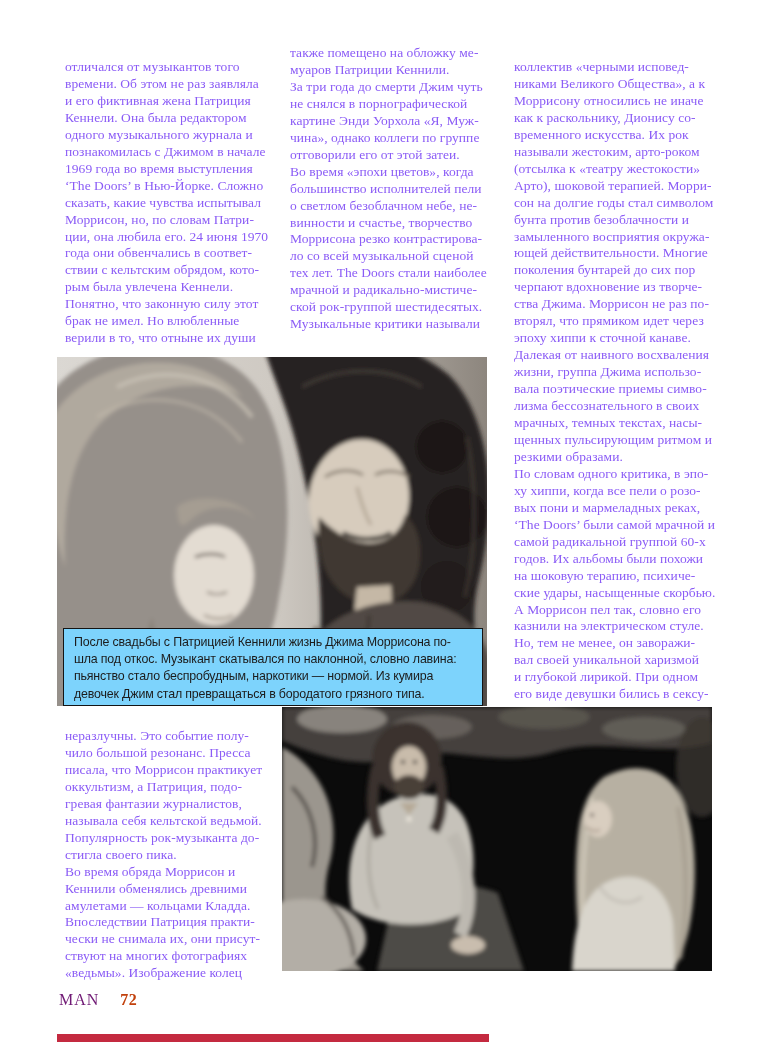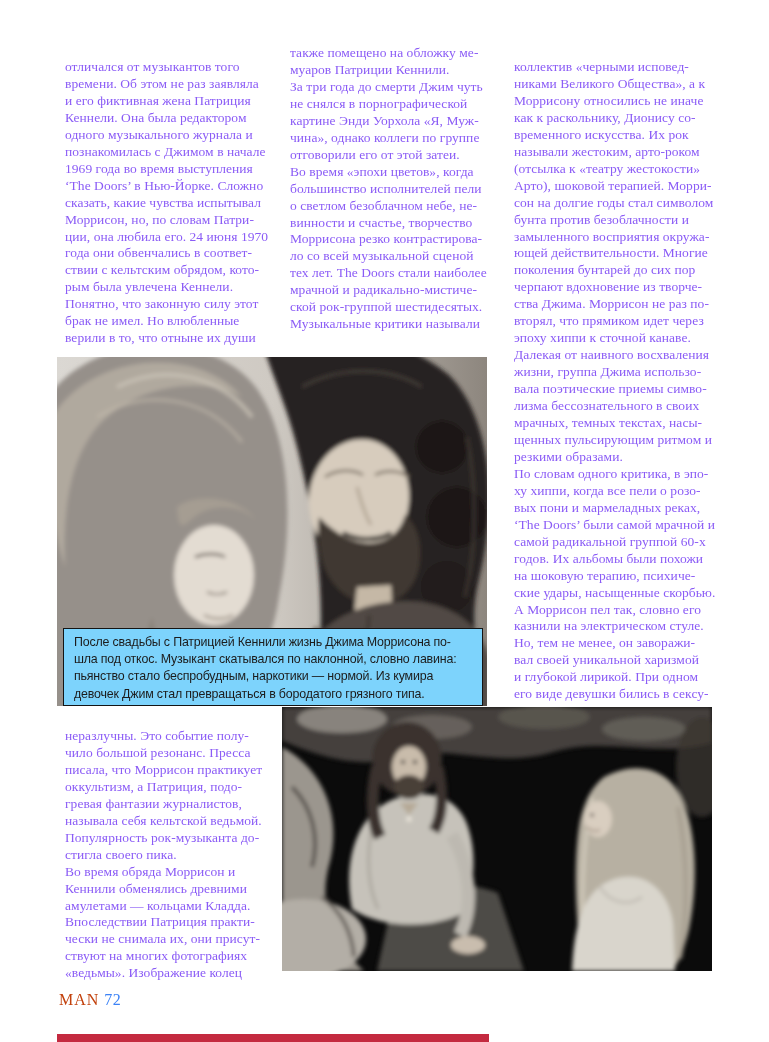--- a/index.html
+++ b/index.html
@@ -53,27 +53,28 @@
     transform:scaleX(0.92);
     transform-origin:left top;
   }
   .footer{
     position:absolute;
     left:59px;top:991px;
     font-family:"Liberation Serif", serif;
     font-size:16px;
   }
   .footer .mag{
+    color:#701a75;
+    letter-spacing:1px;
+  }
+  .footer .pagenum{
     color:#c2410c;
-    letter-spacing:1px;
-  }
-  .footer .pagenum{
-    color:#3b82f6;
-    margin-left:5px;
+    margin-left:21px;
     letter-spacing:0.5px;
+    font-weight:bold;
   }
   .footer-rule{
     position:absolute;
     left:57px;top:1034px;
     width:432px;height:8px;
     background:#c42a40;
   }
 </style>
 </head>
 <body>

